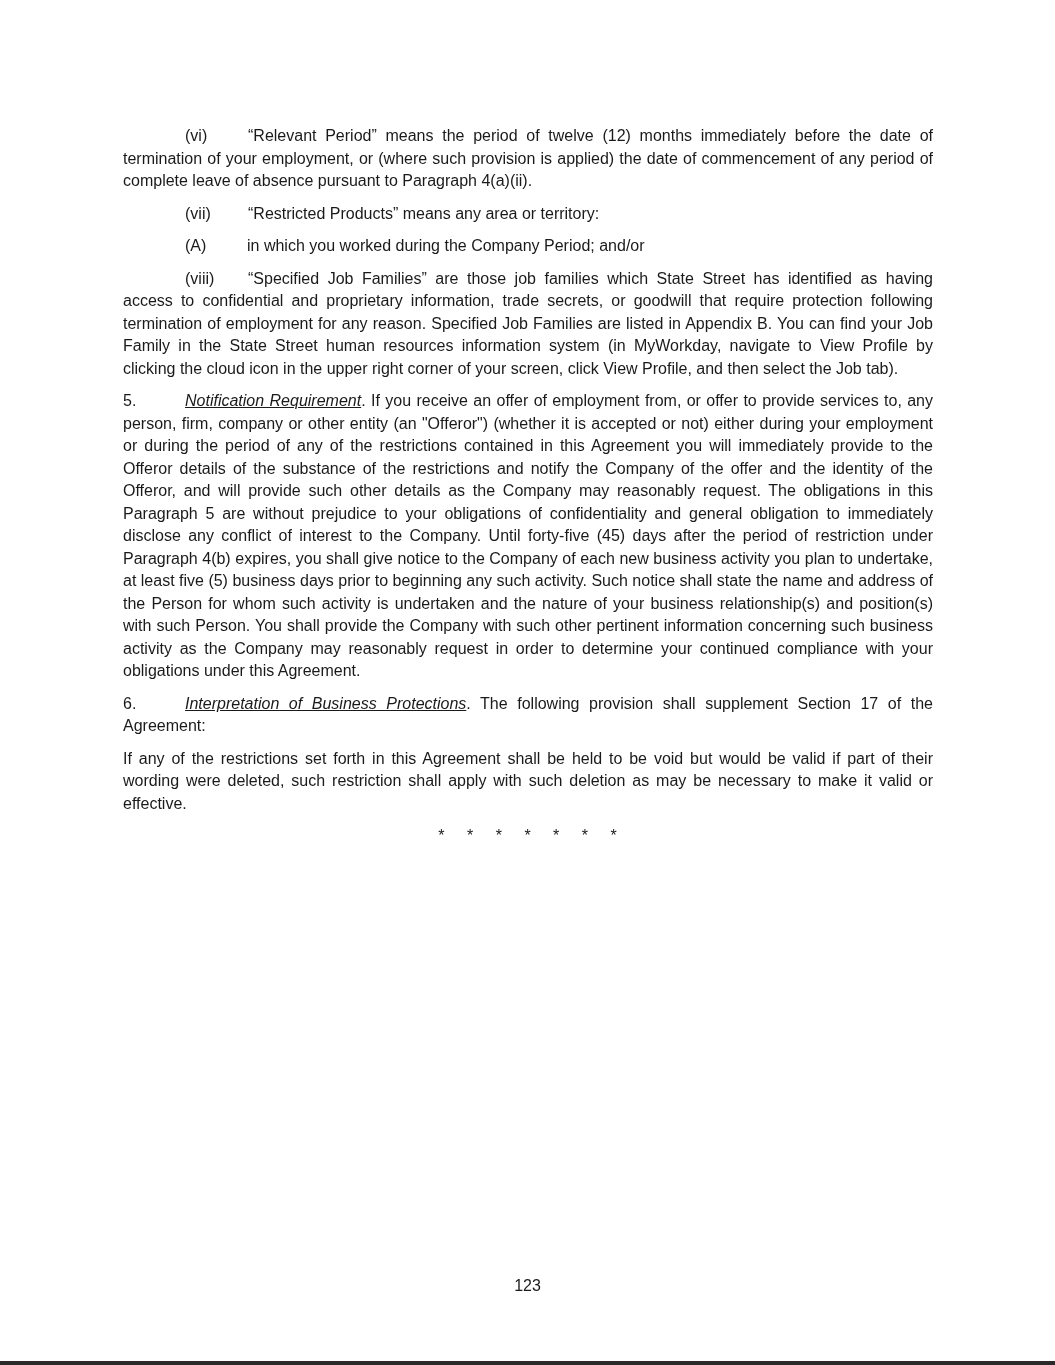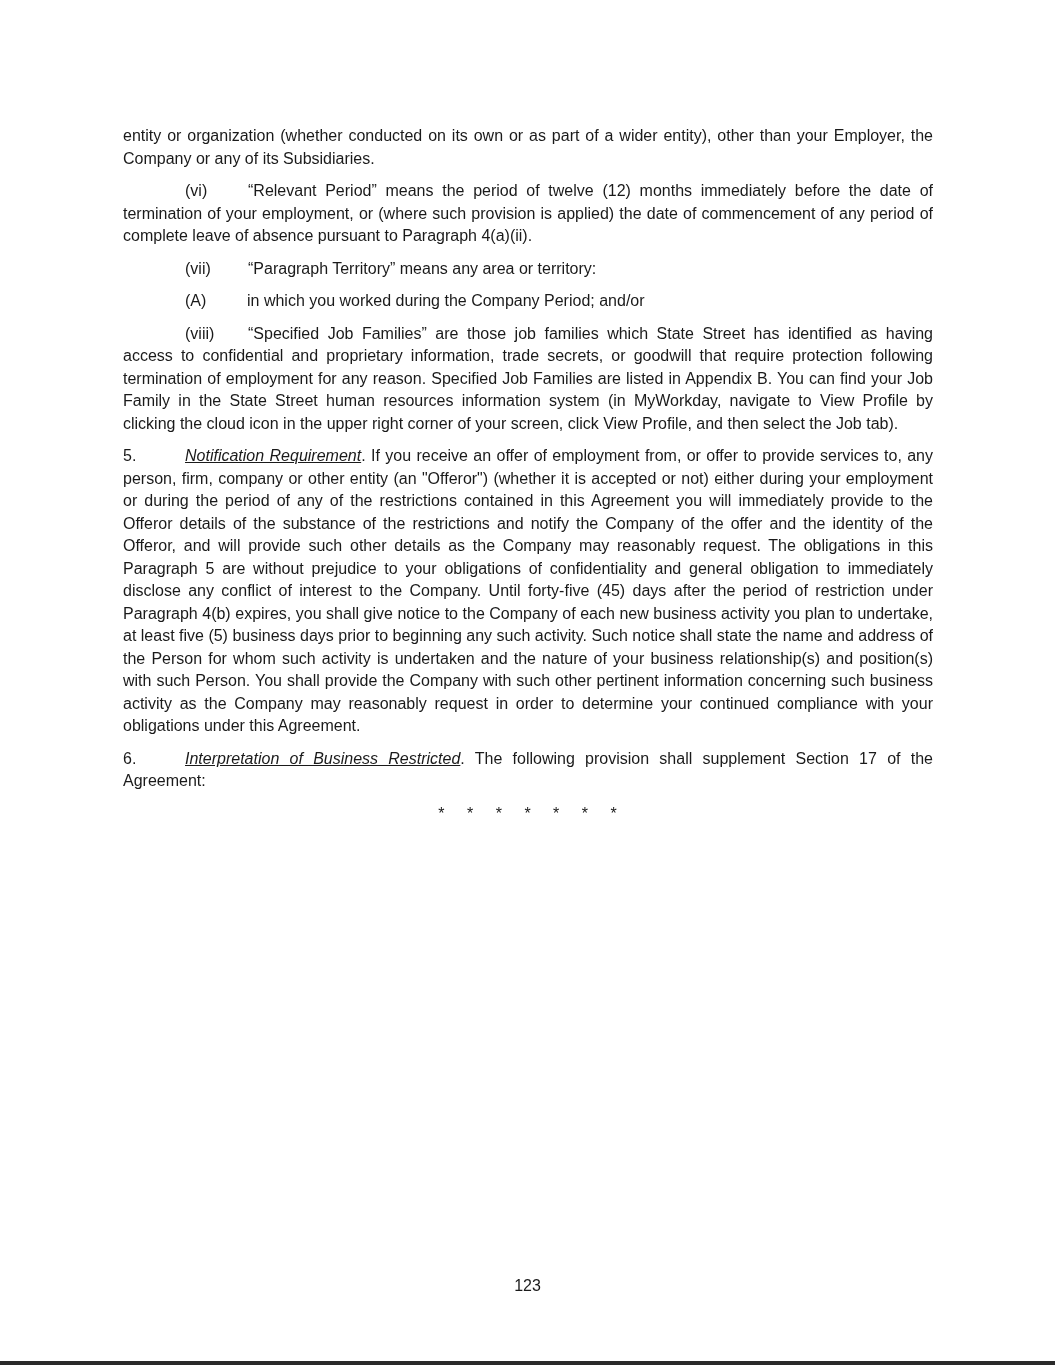--- a/index.html
+++ b/index.html
@@ -85,50 +85,50 @@
     height: 4px;
     background: #2a2a2a;
   }
 </style>
 </head>
 <body>
 
 <div class="page">
   <div class="content">
 
-    <p class="cont">
-      <span>entity or organization (whether conducted on its own or as part of a wider entity), other than your Employer, the Company or any of its Subsidiaries.</span>
-    </p>
 
 
     <p class="def">
       <span class="tab-label">(vi)</span><span>“Relevant Period” means the period of twelve (12) months immediately before the date of termination of your employment, or (where such provision is applied) the date of commencement of any period of complete leave of absence pursuant to Paragraph 4(a)(ii).</span>
     </p>
 
     <p class="def sp-top-sm">
-      <span class="tab-label">(vii)</span><span>“Paragraph Territory” means any area or territory:</span>
+      <span class="tab-label">(vii)</span><span>“Restricted Products” means any area or territory:</span>
     </p>
 
     <p class="sub sp-top-sm">
       <span class="tab-label">(A)</span><span>in which you worked during the Company Period; and/or</span>
     </p>
 
 
     <p class="def sp-top-md">
       <span class="tab-label">(viii)</span><span>“Specified Job Families” are those job families which State Street has identified as having access to confidential and proprietary information, trade secrets, or goodwill that require protection following termination of employment for any reason. Specified Job Families are listed in Appendix B. You can find your Job Family in the State Street human resources information system (in MyWorkday, navigate to View Profile by clicking the cloud icon in the upper right corner of your screen, click View Profile, and then select the Job tab).</span>
     </p>
 
     <p class="section sp-top-md">
       <span class="num">5.</span><span class="heading">Notification Requirement</span><span>. If you receive an offer of employment from, or offer to provide services to, any person, firm, company or other entity (an "Offeror") (whether it is accepted or not) either during your employment or during the period of any of the restrictions contained in this Agreement you will immediately provide to the Offeror details of the substance of the restrictions and notify the Company of the offer and the identity of the Offeror, and will provide such other details as the Company may reasonably request. The obligations in this Paragraph 5 are without prejudice to your obligations of confidentiality and general obligation to immediately disclose any conflict of interest to the Company. Until forty-five (45) days after the period of restriction under Paragraph 4(b) expires, you shall give notice to the Company of each new business activity you plan to undertake, at least five (5) business days prior to beginning any such activity. Such notice shall state the name and address of the Person for whom such activity is undertaken and the nature of your business relationship(s) and position(s) with such Person. You shall provide the Company with such other pertinent information concerning such business activity as the Company may reasonably request in order to determine your continued compliance with your obligations under this Agreement.</span>
     </p>
 
     <p class="section sp-top-lg">
-      <span class="num">6.</span><span class="heading">Interpretation of Business Restricted</span><span>. The following provision shall supplement Section 17 of the Agreement:</span>
+      <span class="num">6.</span><span class="heading">Interpretation of Business Protections</span><span>. The following provision shall supplement Section 17 of the Agreement:</span>
     </p>
 
+    <p class="sp-top-md">
+      <span>If any of the restrictions set forth in this Agreement shall be held to be void but would be valid if part of their wording were deleted, such restriction shall apply with such deletion as may be necessary to make it valid or effective.</span>
+    </p>
 
     <p class="separator">* * * * * * *</p>
 
   </div>
 
   <div class="page-number">123</div>
 
   <div class="page-bottom-edge"></div>
 </div>
 

